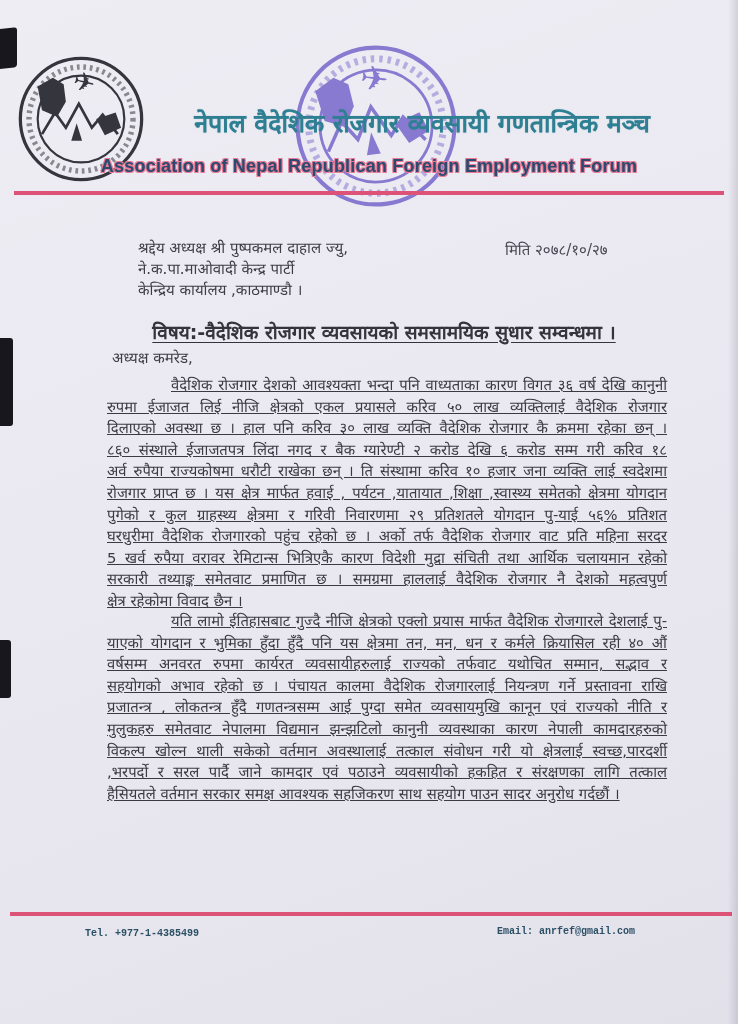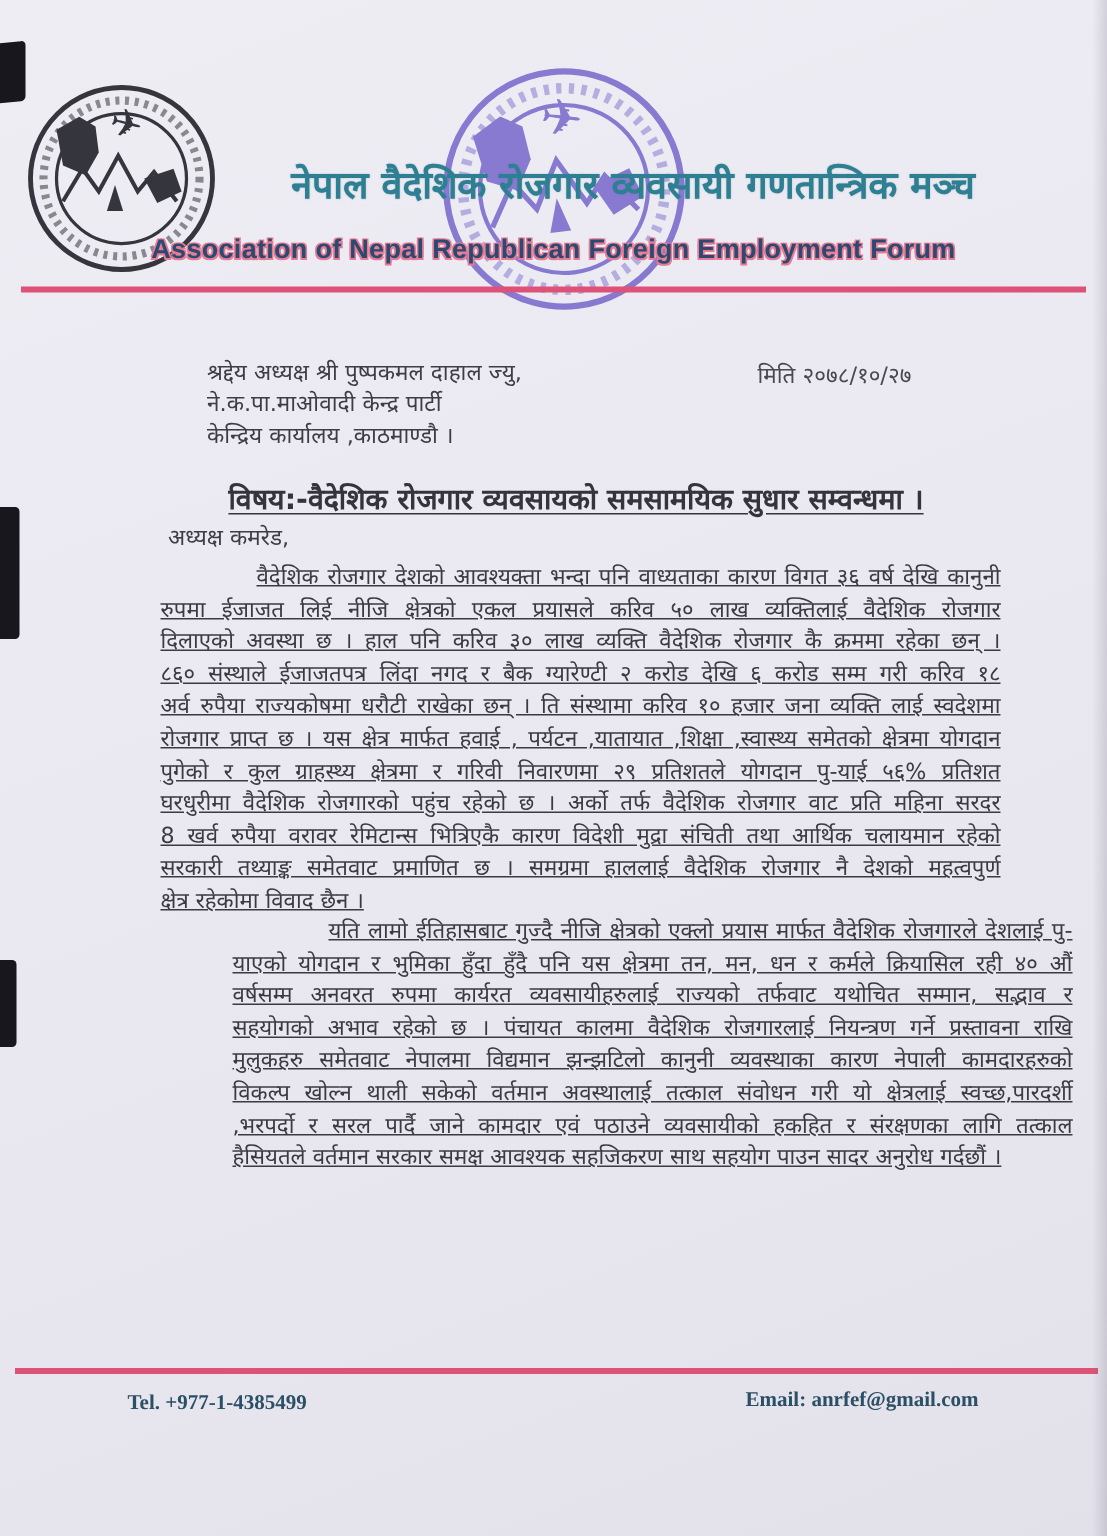--- a/index.html
+++ b/index.html
@@ -46,25 +46,25 @@
     font-size:19px; font-weight:bold; color:#35343d;
     text-decoration:underline; text-underline-offset:3px;
   }
   .salutation { position:absolute; left:112px; top:347px; font-size:15px; color:#3e3d46; }
 
   .para { position:absolute; left:107px; width:560px; font-size:14.8px; color:#3b3a43; }
   .para .ln { height:21.6px; line-height:21.6px; white-space:nowrap; text-align-last:justify;text-decoration:underline; }
   .para .ln.indent { padding-left:64px; }
   .para .ln.short  { text-align-last:left; }
   .p1 { top:374px; }
-  .p2 { top:610px;margin-left:48px; }
+  .p2 { top:610px; }
 
   .footer-tel, .footer-email {
-    position:absolute; font-family:Liberation Serif, serif;
-    font-size:14px; font-weight:bold; color:#2b5066;
+    position:absolute; font-family:Liberation Mono, monospace;
+    font-size:10px; font-weight:bold; color:#2b5066;
   }
   .footer-tel   { left:85px;  top:928px; }
   .footer-email { left:497px; top:926px; }
 </style>
 </head>
 <body>
 
 <div class="page">
 
   <div class="artifact a1"></div>
@@ -110,30 +110,31 @@
 
   <div class="para p1">
     <div class="ln indent">वैदेशिक रोजगार देशको आवश्यक्ता भन्दा पनि वाध्यताका कारण विगत ३६ वर्ष देखि कानुनी</div>
     <div class="ln">रुपमा ईजाजत लिई नीजि क्षेत्रको एकल प्रयासले करिव ५० लाख व्यक्तिलाई वैदेशिक रोजगार</div>
     <div class="ln">दिलाएको अवस्था छ । हाल पनि करिव ३० लाख व्यक्ति वैदेशिक रोजगार कै क्रममा रहेका छन् ।</div>
     <div class="ln">८६० संस्थाले ईजाजतपत्र लिंदा नगद र बैक ग्यारेण्टी २ करोड देखि ६ करोड सम्म गरी करिव १८</div>
     <div class="ln">अर्व रुपैया राज्यकोषमा धरौटी राखेका छन् । ति संस्थामा करिव १० हजार जना व्यक्ति लाई स्वदेशमा</div>
     <div class="ln">रोजगार प्राप्त छ । यस क्षेत्र मार्फत हवाई , पर्यटन ,यातायात ,शिक्षा ,स्वास्थ्य समेतको क्षेत्रमा योगदान</div>
     <div class="ln">पुगेको र कुल ग्राहस्थ्य क्षेत्रमा र गरिवी निवारणमा २९ प्रतिशतले योगदान पु-याई ५६% प्रतिशत</div>
     <div class="ln">घरधुरीमा वैदेशिक रोजगारको पहुंच रहेको छ । अर्को तर्फ वैदेशिक रोजगार वाट प्रति महिना सरदर</div>
-    <div class="ln">8 खर्व रुपैया वरावर रेमिटान्स भित्रिएकै कारण विदेशी मुद्रा संचिती तथा आर्थिक चलायमान रहेको</div>
+    <div class="ln">5 खर्व रुपैया वरावर रेमिटान्स भित्रिएकै कारण विदेशी मुद्रा संचिती तथा आर्थिक चलायमान रहेको</div>
     <div class="ln">सरकारी तथ्याङ्क समेतवाट प्रमाणित छ । समग्रमा हाललाई वैदेशिक रोजगार नै देशको महत्वपुर्ण</div>
     <div class="ln short">क्षेत्र रहेकोमा विवाद छैन ।</div>
   </div>
 
   <div class="para p2">
     <div class="ln indent">यति लामो ईतिहासबाट गुज्दै नीजि क्षेत्रको एक्लो प्रयास मार्फत वैदेशिक रोजगारले देशलाई पु-</div>
     <div class="ln">याएको योगदान र भुमिका हुँदा हुँदै पनि यस क्षेत्रमा तन, मन, धन र कर्मले क्रियासिल रही ४० औं</div>
     <div class="ln">वर्षसम्म अनवरत रुपमा कार्यरत व्यवसायीहरुलाई राज्यको तर्फवाट यथोचित सम्मान, सद्भाव र</div>
     <div class="ln">सहयोगको अभाव रहेको छ । पंचायत कालमा वैदेशिक रोजगारलाई नियन्त्रण गर्ने प्रस्तावना राखि</div>
+    <div class="ln">प्रजातन्त्र , लोकतन्त्र हुँदै गणतन्त्रसम्म आई पुग्दा समेत व्यवसायमुखि कानून एवं राज्यको नीति र</div>
     <div class="ln">मुलुकहरु समेतवाट नेपालमा विद्यमान झन्झटिलो कानुनी व्यवस्थाका कारण नेपाली कामदारहरुको</div>
     <div class="ln">विकल्प खोल्न थाली सकेको वर्तमान अवस्थालाई तत्काल संवोधन गरी यो क्षेत्रलाई स्वच्छ,पारदर्शी</div>
     <div class="ln">,भरपर्दो र सरल पार्दै जाने कामदार एवं पठाउने व्यवसायीको हकहित र संरक्षणका लागि तत्काल</div>
     <div class="ln short">हैसियतले वर्तमान सरकार समक्ष आवश्यक सहजिकरण साथ सहयोग पाउन सादर अनुरोध गर्दछौं ।</div>
   </div>
 
   <div class="hr bottom"></div>
   <div class="footer-tel">Tel. +977-1-4385499</div>
   <div class="footer-email">Email: anrfef@gmail.com</div>
 

